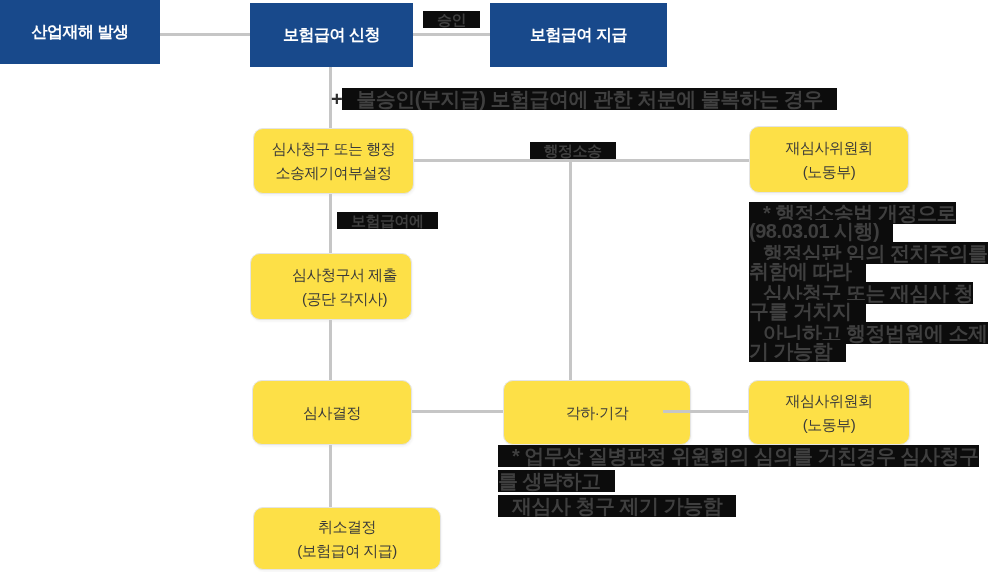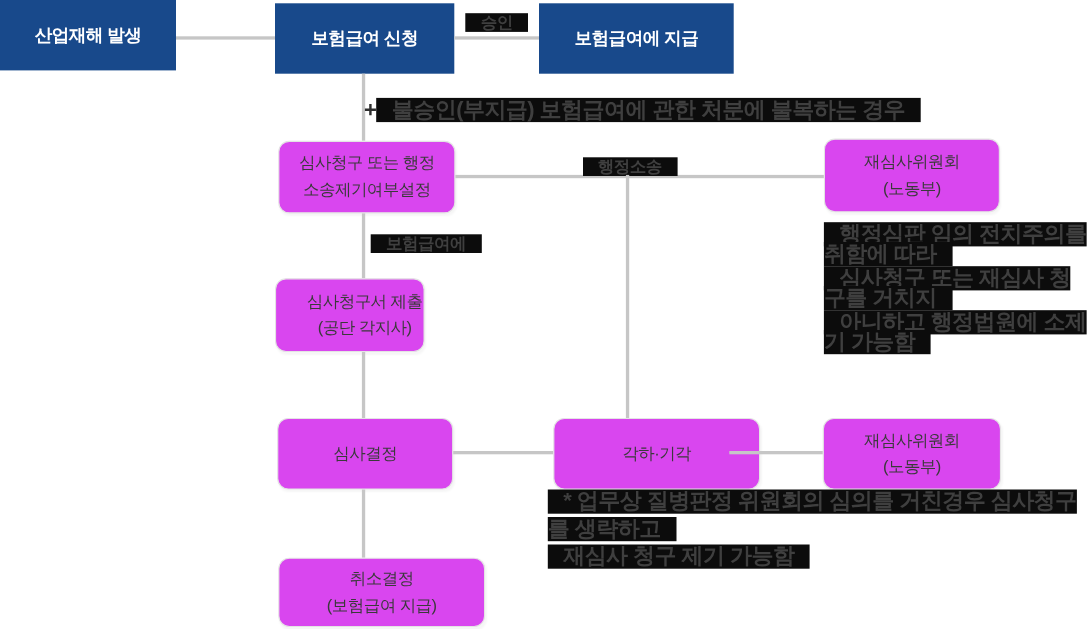--- a/index.html
+++ b/index.html
@@ -18,21 +18,21 @@
     position: absolute;
     background: #18498b;
     color: #ffffff;
     display: flex; align-items: center; justify-content: center;
     font-size: 16px; font-weight: 700;
     letter-spacing: -0.5px;
   }
   
   .step-box {
     position: absolute;
-    background: #d946ef;
+    background: #fde047;
     border: 1px solid #e4e4e4;
     border-radius: 10px;
     box-shadow: 1px 2px 2px rgba(0,0,0,0.04);
     display: flex; flex-direction: column; align-items: center; justify-content: center;
     font-size: 15px; color: #3a3a3a;
     line-height: 24px; letter-spacing: -0.5px;
     text-align: center;
   }
   
   .line { position: absolute; background: #c6c6c6; }
@@ -73,21 +73,21 @@
     <span>보험급여 신청</span>
   </div>
 
   <div class="line" style="left:413px; top:33px; width:77px; height:3px;"></div>
 
   <div class="edge-label" style="left:413px; top:11px; width:77px;">
     <span class="hl">승인</span>
   </div>
 
   <div class="navy-box" style="left:490px; top:3px; width:177px; height:64px;">
-    <span>보험급여에 지급</span>
+    <span>보험급여 지급</span>
   </div>
 
   <div class="line" style="left:329px; top:67px; width:3px; height:61px;"></div>
 
   <div class="note" style="left:331px; top:86px;">
     <span class="prefix">+</span><span class="hl">불승인(부지급) 보험급여에 관한 처분에 불복하는 경우</span>
   </div>
 
   <div class="step-box" style="left:253px; top:128px; width:161px; height:66px;">
     <span>심사청구 또는 행정</span>
@@ -101,32 +101,33 @@
   </div>
 
   <div class="step-box" style="left:749px; top:126px; width:160px; height:67px;">
     <span>재심사위원회</span>
     <span>(노동부)</span>
   </div>
 
   <div class="line" style="left:569px; top:159px; width:3px; height:221px;"></div>
 
   <div class="note note-tight" style="left:749px; top:204px; width:239px; line-height:18px;">
+    <span class="note-line"><span class="hl">* 행정소송법 개정으로 (98.03.01 시행)</span></span>
     <span class="note-line"><span class="hl">행정심판 임의 전치주의를 취함에 따라</span></span>
     <span class="note-line"><span class="hl">심사청구 또는 재심사 청구를 거치지</span></span>
     <span class="note-line"><span class="hl">아니하고 행정법원에 소제기 가능함</span></span>
   </div>
 
   <div class="line" style="left:329px; top:194px; width:3px; height:59px;"></div>
 
   <div class="edge-label" style="left:337px; top:212px;">
     <span class="hl">보험급여에</span>
   </div>
 
-  <div class="step-box" style="left:250px; top:253px; width:136px; height:67px;padding-left:27px;">
+  <div class="step-box" style="left:250px; top:253px; width:162px; height:67px;padding-left:27px;">
     <span>심사청구서 제출</span>
     <span>(공단 각지사)</span>
   </div>
 
   <div class="line" style="left:329px; top:320px; width:3px; height:60px;"></div>
 
   <div class="step-box" style="left:252px; top:380px; width:160px; height:65px;">
     <span>심사결정</span>
   </div>
 

